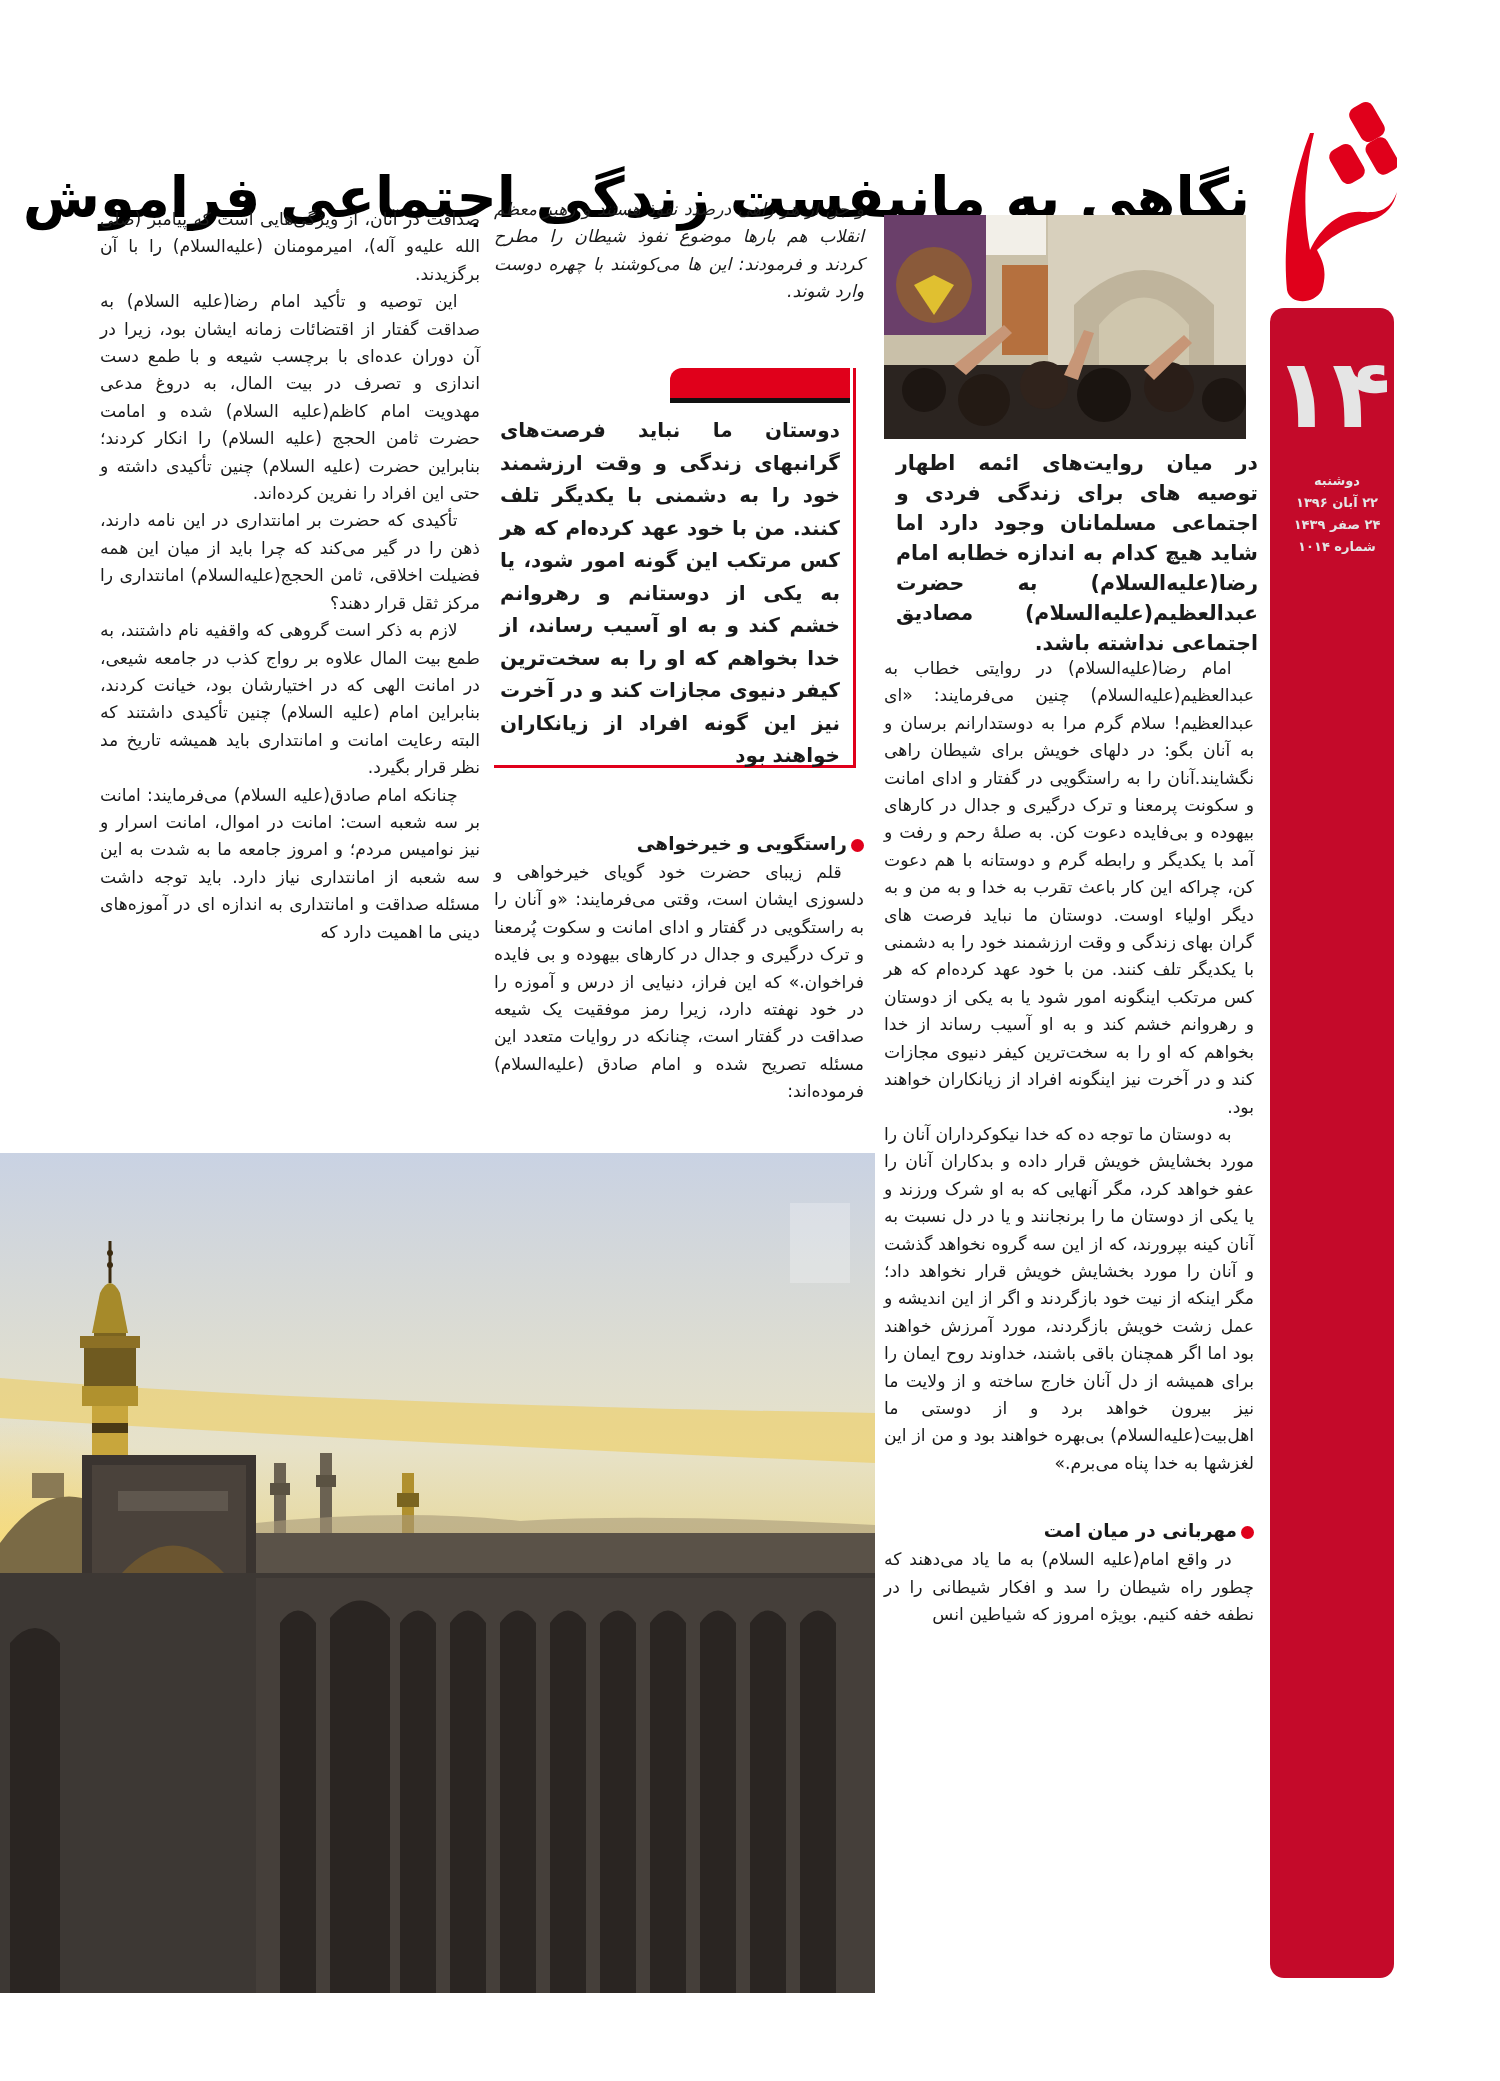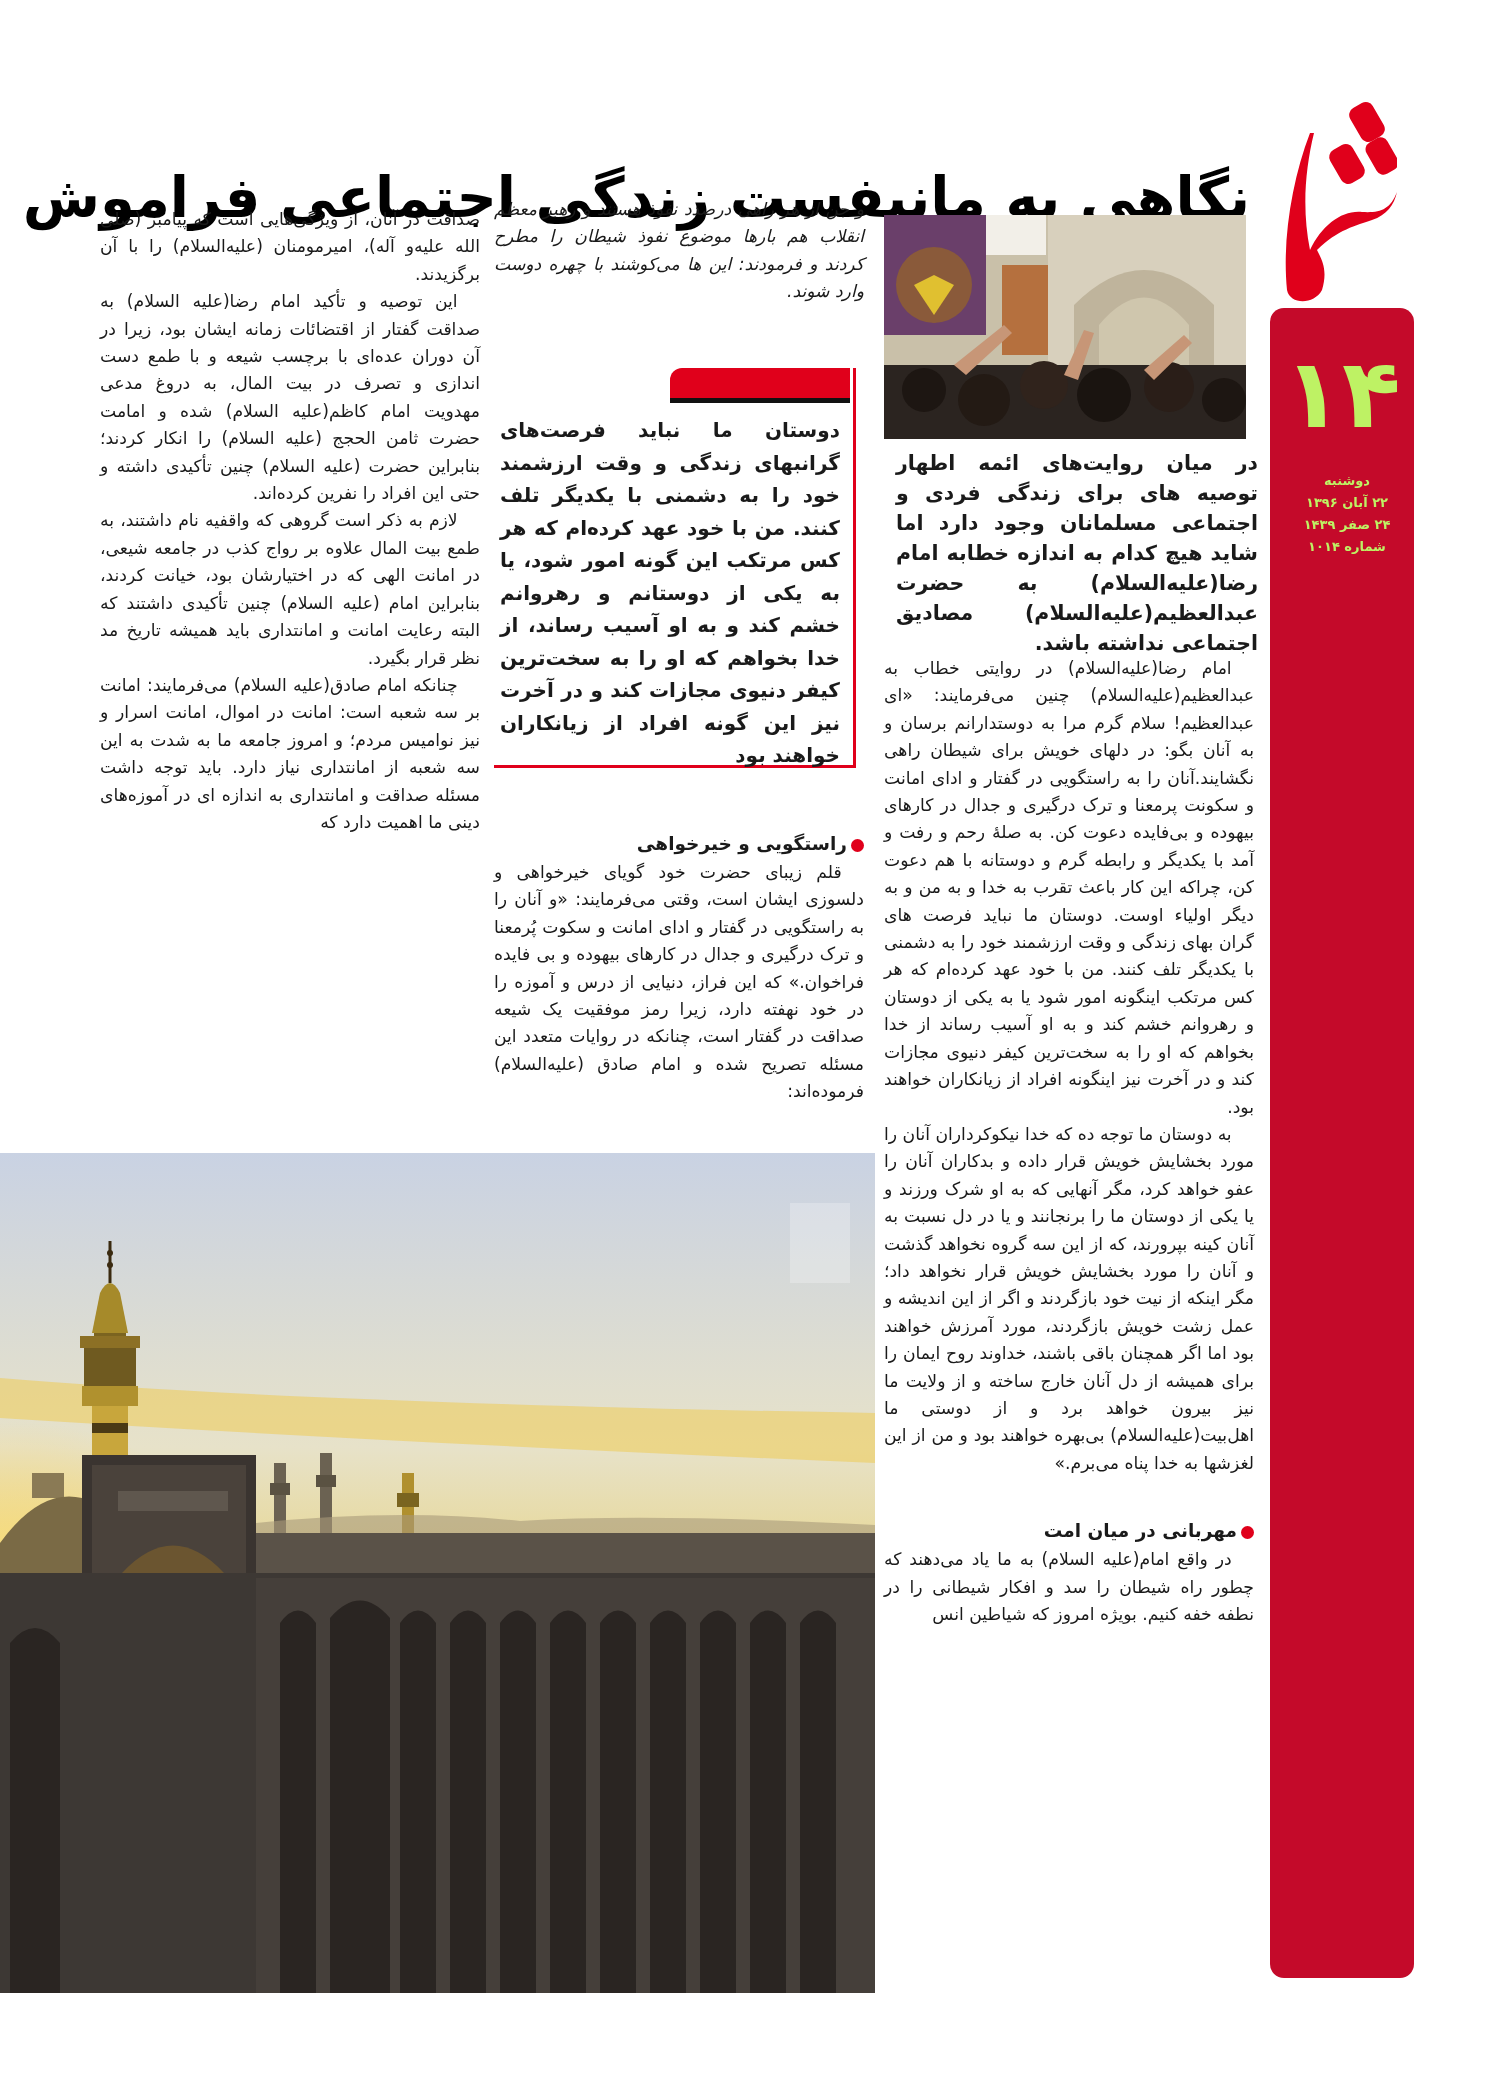--- a/index.html
+++ b/index.html
@@ -1,22 +1,22 @@
 <!DOCTYPE html>
 <html lang="fa" dir="rtl"><head>
 <meta charset="utf-8">
 <style>
   html, body { margin:0; padding:0; background:#ffffff; }
   body { width:1500px; height:2081px; position:relative; overflow:hidden;
          font-family:"DejaVu Sans", sans-serif; color:#1a1a1a; }
 
   
   .logo { position:absolute; left:1262px; top:100px; width:135px; height:205px; }
-  .sidebar { position:absolute; left:1270px; top:308px; width:144px; height:1670px;
-             background:#c40a2a; border-radius:14px; color:#bef264; text-align:center; }
+  .sidebar { position:absolute; left:1270px; top:308px; width:124px; height:1670px;
+             background:#c40a2a; border-radius:14px; color:#e5e5e5; text-align:center; }
   .page-num { font-family:"DejaVu Sans", sans-serif; font-weight:bold; font-size:96px;
               line-height:1; margin-top:38px; letter-spacing:2px; }
   .issue-info { margin-top:28px; font-size:13px; font-weight:bold; line-height:22px;margin-left:10px; }
 
   
   .headline { position:absolute; right:250px; top:125px; width:1140px; text-align:right;
               font-family:"DejaVu Sans", sans-serif; font-weight:900; font-size:56px;
               line-height:70px; letter-spacing:-1px; color:#000; white-space:nowrap; }
 
   
@@ -131,20 +131,21 @@
 <div class="col col-mid-bottom">
   <div class="subhead">
     <span class="dot"></span><span>راستگویی و خیرخواهی</span>
   </div>
   <p>قلم زیبای حضرت خود گویای خیرخواهی و دلسوزی ایشان است، وقتی می‌فرمایند: «و آنان را به راستگویی در گفتار و ادای امانت و سکوت پُرمعنا و ترک درگیری و جدال در کارهای بیهوده و بی فایده فراخوان.» که این فراز، دنیایی از درس و آموزه را در خود نهفته دارد، زیرا رمز موفقیت یک شیعه صداقت در گفتار است، چنانکه در روایات متعدد این مسئله تصریح شده و امام صادق (علیه‌السلام) فرموده‌اند:</p>
 </div>
 
 <div class="col col-left">
   <p class="noindent">صداقت در آنان، از ویژگی‌هایی است که پیامبر (صلی الله علیه‌و آله)، امیرمومنان (علیه‌السلام) را با آن برگزیدند.</p>
   <p>این توصیه و تأکید امام رضا(علیه السلام) به صداقت گفتار از اقتضائات زمانه ایشان بود، زیرا در آن دوران عده‌ای با برچسب شیعه و با طمع دست اندازی و تصرف در بیت المال، به دروغ مدعی مهدویت امام کاظم(علیه السلام) شده و امامت حضرت ثامن الحجج (علیه السلام) را انکار کردند؛ بنابراین حضرت (علیه السلام) چنین تأکیدی داشته و حتی این افراد را نفرین کرده‌اند.</p>
+  <p>تأکیدی که حضرت بر امانتداری در این نامه دارند، ذهن را در گیر می‌کند که چرا باید از میان این همه فضیلت اخلاقی، ثامن الحجج(علیه‌السلام) امانتداری را مرکز ثقل قرار دهند؟</p>
   <p>لازم به ذکر است گروهی که واقفیه نام داشتند، به طمع بیت المال علاوه بر رواج کذب در جامعه شیعی، در امانت الهی که در اختیارشان بود، خیانت کردند، بنابراین امام (علیه السلام) چنین تأکیدی داشتند که البته رعایت امانت و امانتداری باید همیشه تاریخ مد نظر قرار بگیرد.</p>
   <p>چنانکه امام صادق(علیه السلام) می‌فرمایند: امانت بر سه شعبه است: امانت در اموال، امانت اسرار و نیز نوامیس مردم؛ و امروز جامعه ما به شدت به این سه شعبه از امانتداری نیاز دارد. باید توجه داشت مسئله صداقت و امانتداری به اندازه ای در آموزه‌های دینی ما اهمیت دارد که</p>
 </div>
 
 <div class="photo-shrine">
   <svg width="875" height="840" viewBox="0 0 875 840">
     <defs>
       <linearGradient id="sky" x1="0" y1="0" x2="0" y2="1">
         <stop offset="0" stop-color="#c9d2e3"></stop>
         <stop offset="0.35" stop-color="#e7e2c9"></stop>

